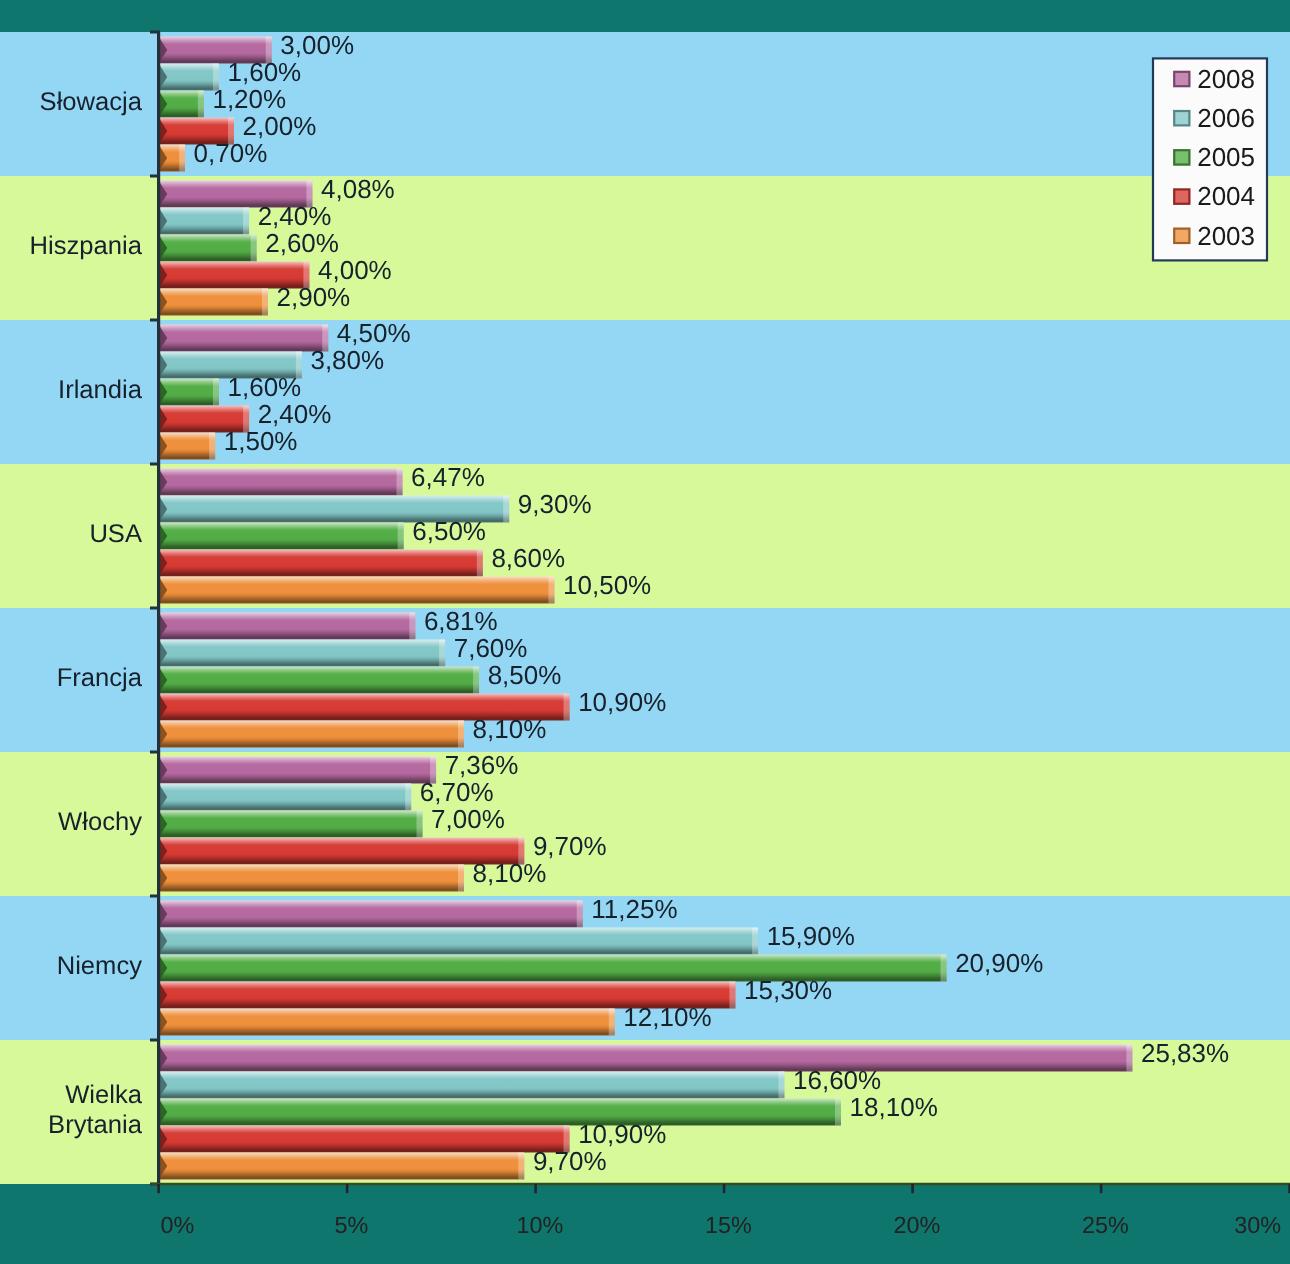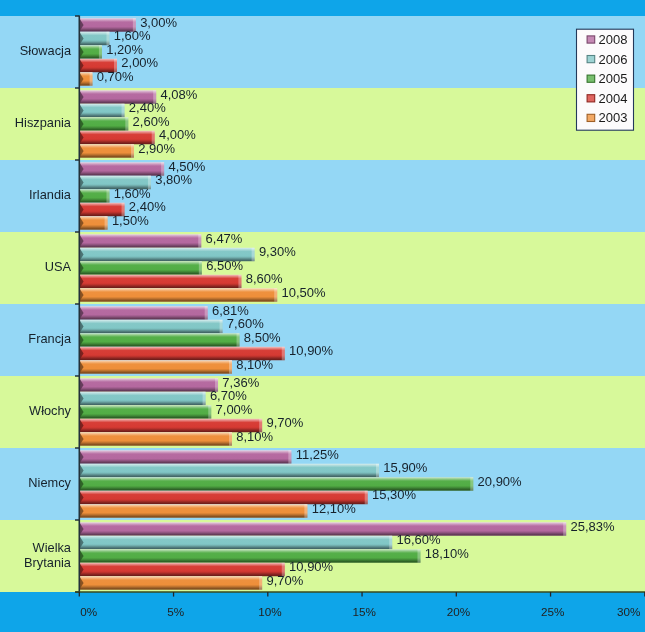--- a/index.html
+++ b/index.html
@@ -1,18 +1,18 @@
 <!DOCTYPE html>
 <html><head>
 <meta charset="utf-8">
 <style>
   html,body{margin:0;padding:0;background:#ffffff;}
   body{width:645px;height:632px;overflow:hidden;
        font-family:"Liberation Sans",sans-serif;}
-  #chart{position:relative;width:645px;height:632px;background:#0ea5e9;}
+  #chart{position:relative;width:645px;height:632px;background:#0f766e;}
   svg{display:block;}
   text{font-family:"Liberation Sans",sans-serif;}
   text{transform:translateZ(0);}
   .cat-label{font-size:12.8px;fill:#16212b;}
   .val-label{font-size:13px;fill:#16212b;}
   .tick-label{font-size:11.7px;fill:#222222;}
   .leg-label{font-size:13px;fill:#1a1a1a;}
 </style>
 </head>
 <body>

